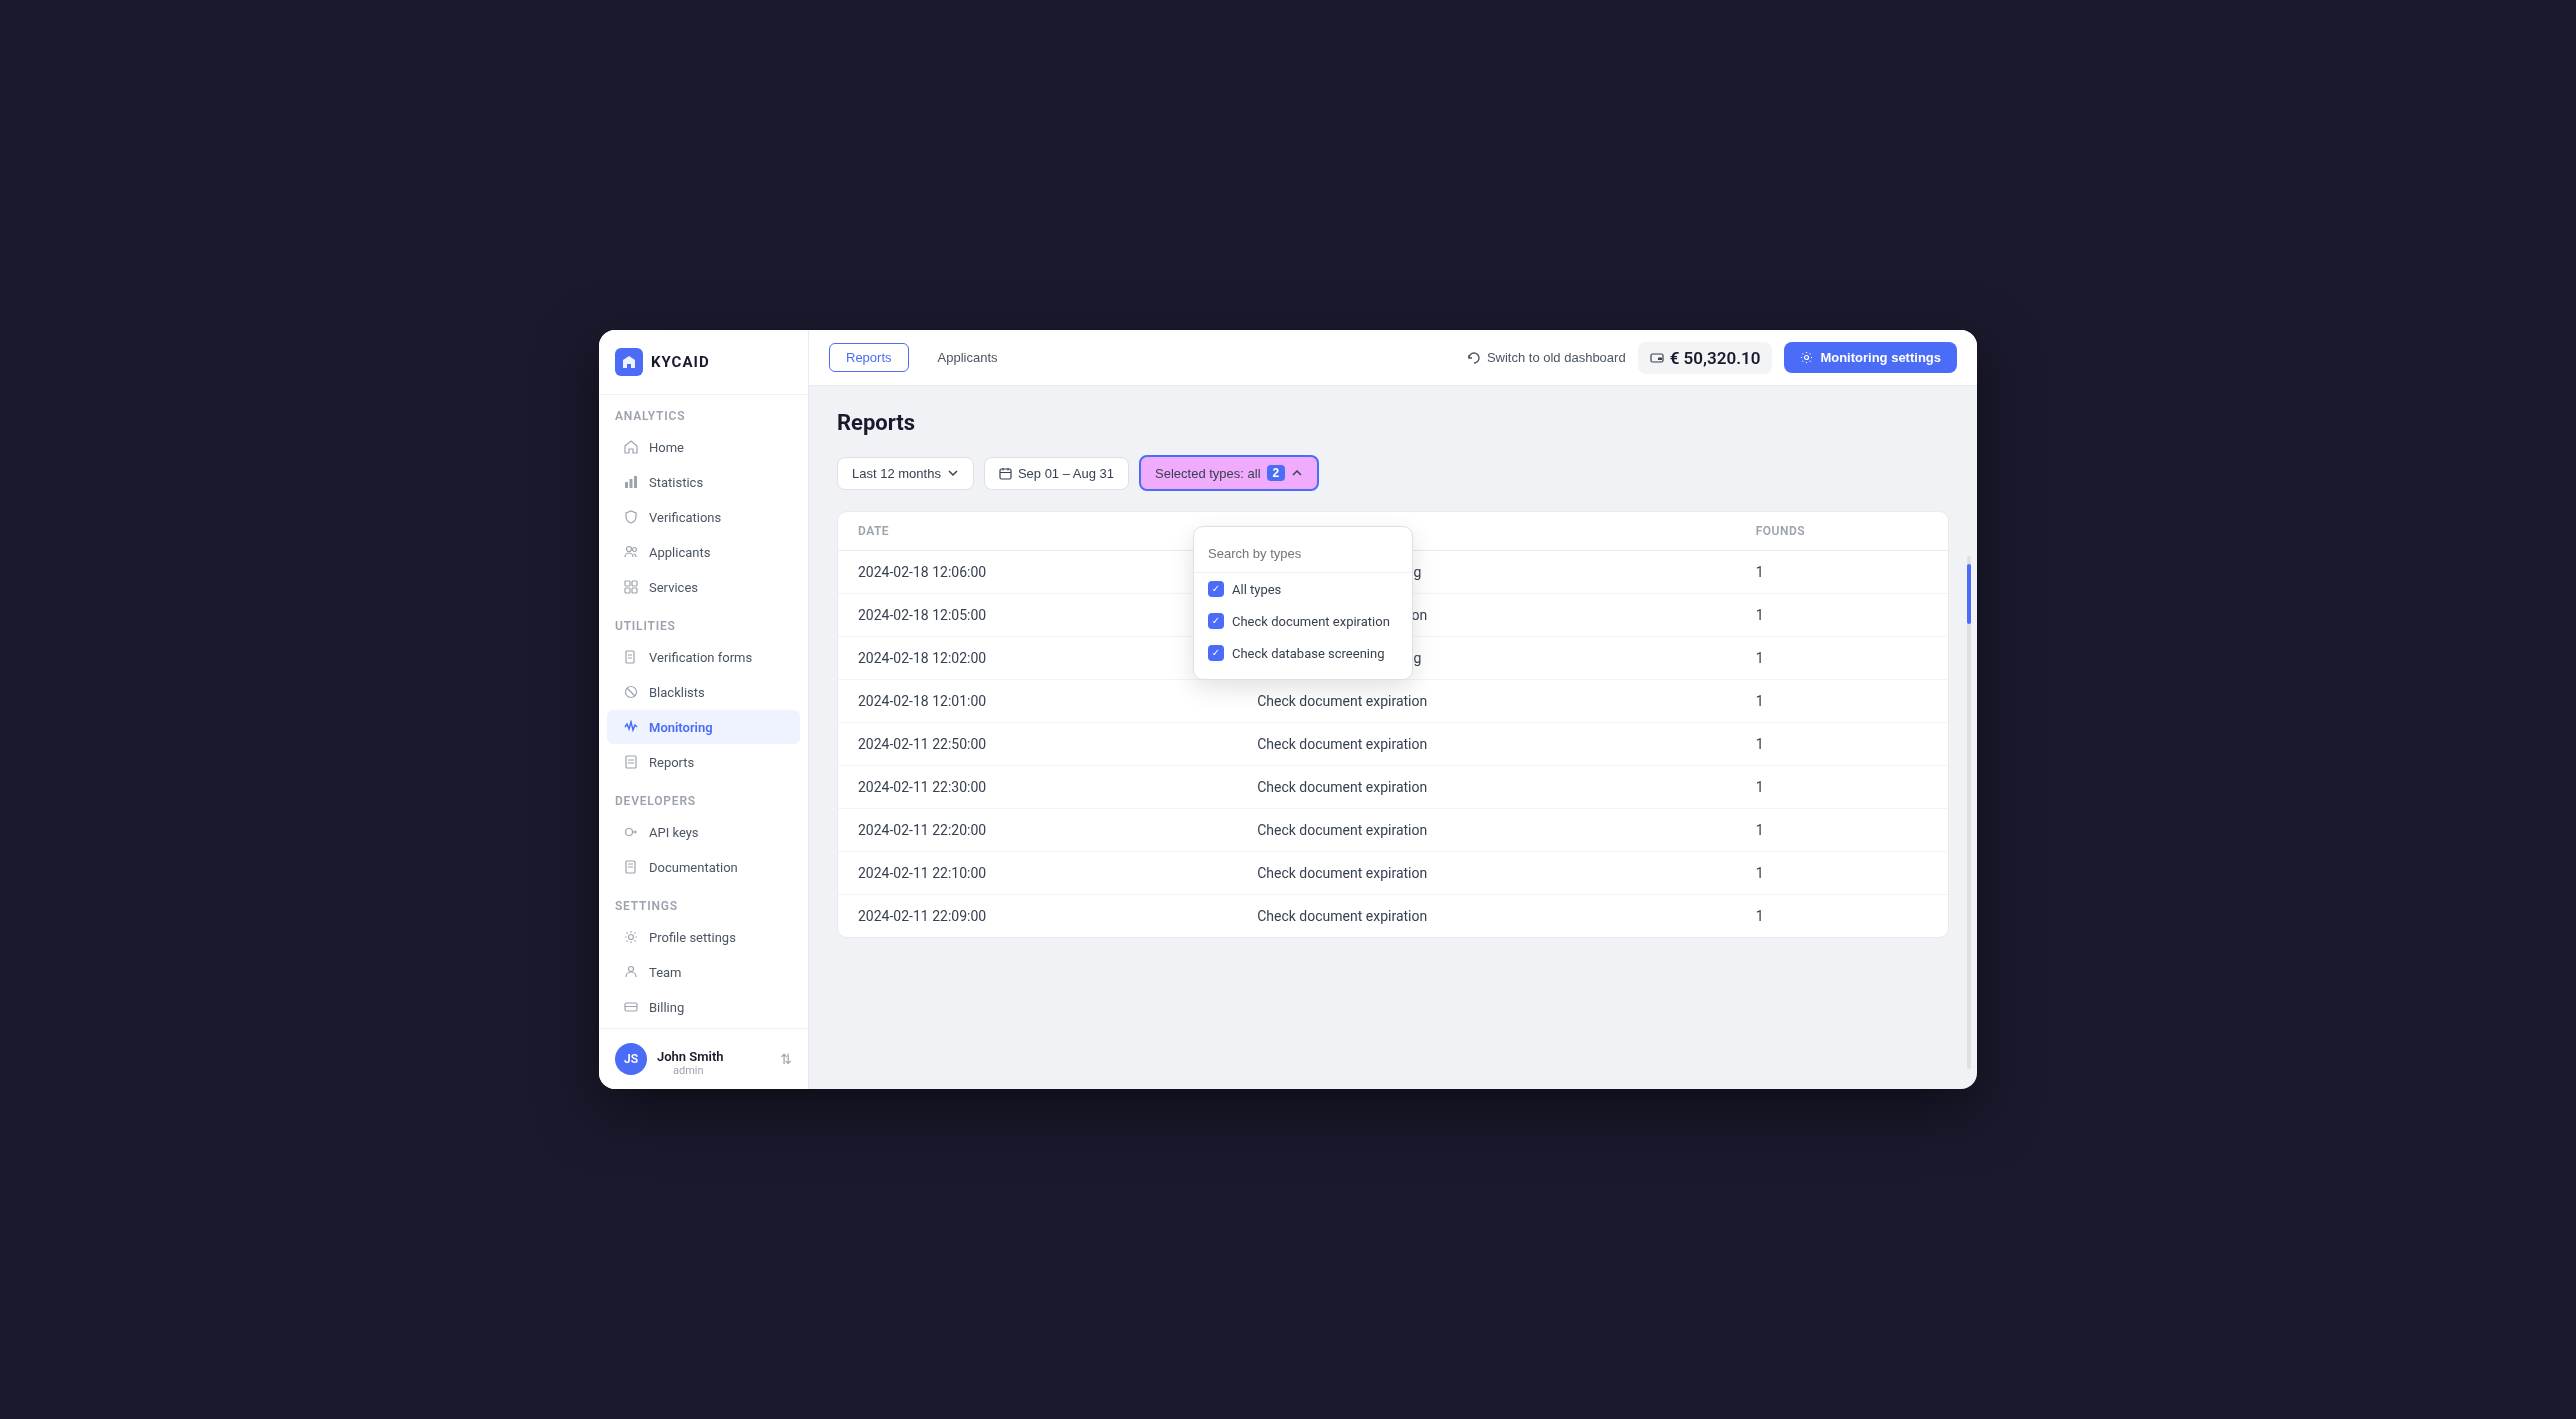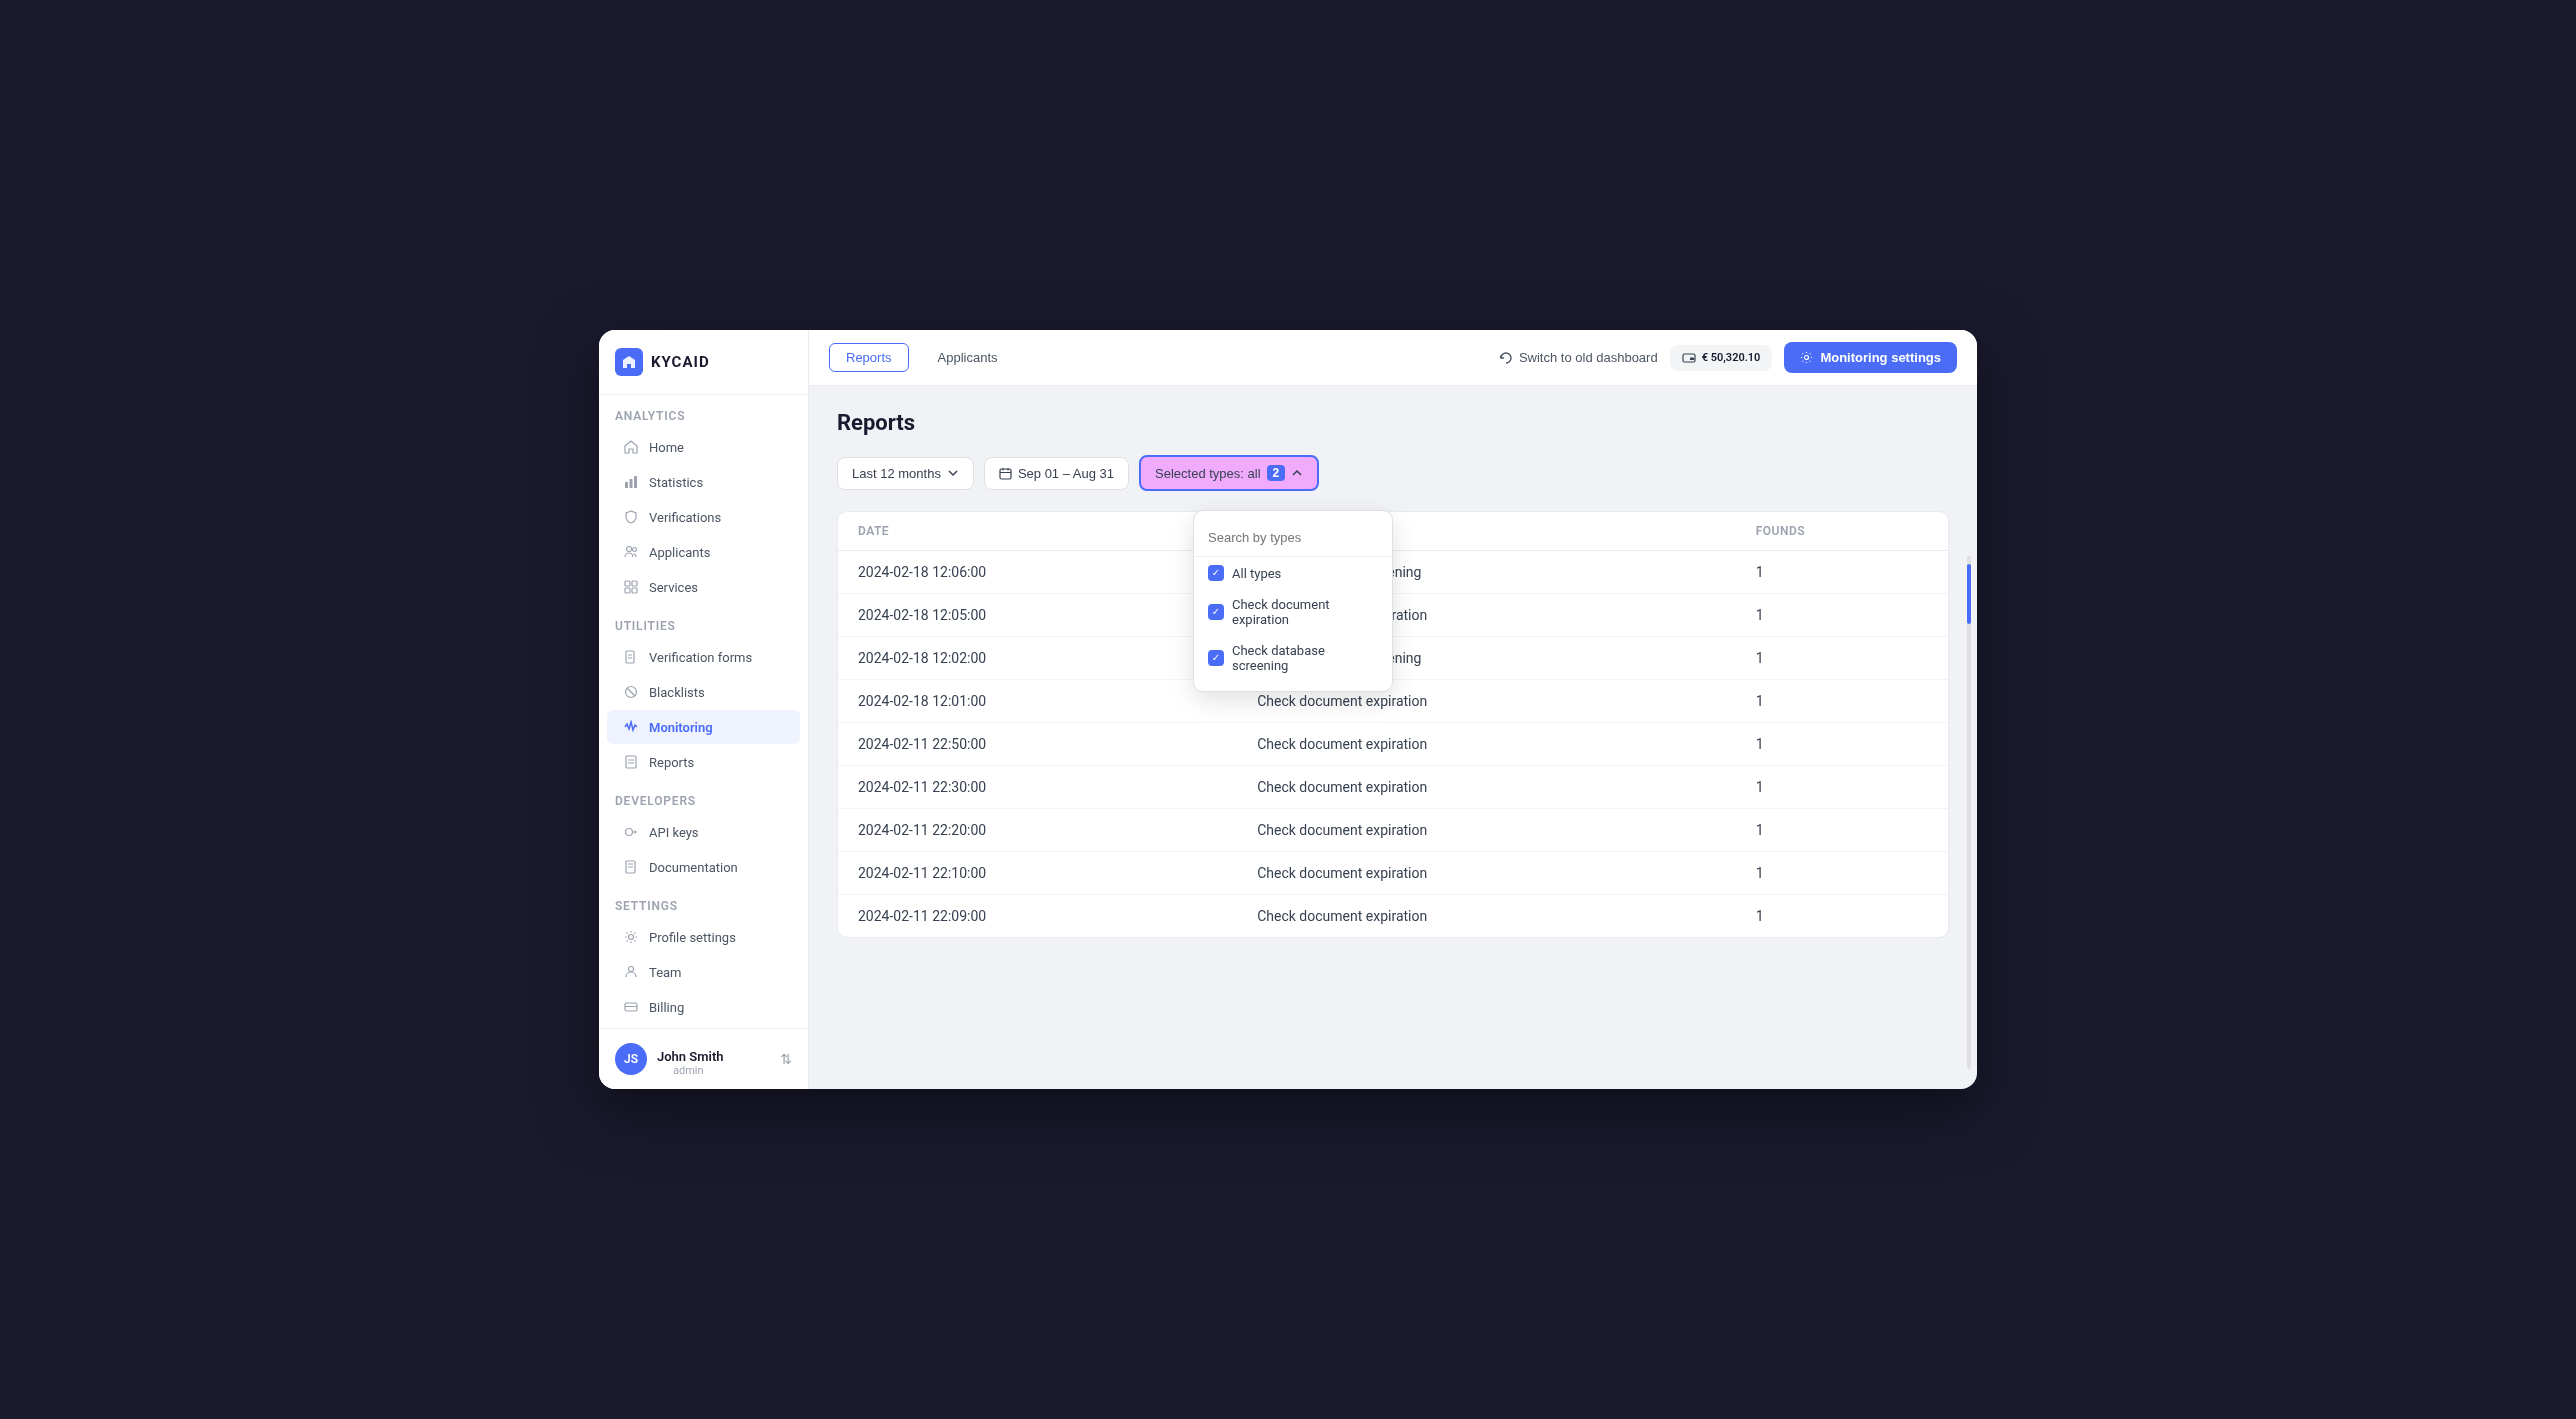--- a/index.html
+++ b/index.html
@@ -162,21 +162,21 @@
       cursor: pointer;
       font-weight: 500;
     }
     .balance-badge {
       display: flex;
       align-items: center;
       gap: 6px;
       background: #f3f4f6;
       border-radius: 8px;
       padding: 6px 12px;
-      font-size: 11px;
+      font-size: 17px;
       font-weight: 600;
       color: #1a1a2e;
       text-align: right;
     }
     .monitoring-btn {
       display: flex;
       align-items: center;
       gap: 7px;
       background: #4a6cf7;
       color: white;
@@ -238,23 +238,23 @@
       background: #4a6cf7;
       color: white;
       border-radius: 4px;
       padding: 1px 6px;
       font-size: 12px;
       font-weight: 700;
     }
     
     .dropdown-overlay {
       position: absolute;
-      top: 124px;
+      top: 140px;
       left: 384px;
-      width: 200px;
+      width: 220px;
       background: white;
       border: 1px solid #e0e0e0;
       border-radius: 10px;
       box-shadow: 0 8px 24px rgba(0,0,0,0.12);
       z-index: 100;
       padding: 10px 0;
     }
     .dropdown-search {
       padding: 6px 14px 10px;
       border-bottom: 1px solid #f0f0f0;

